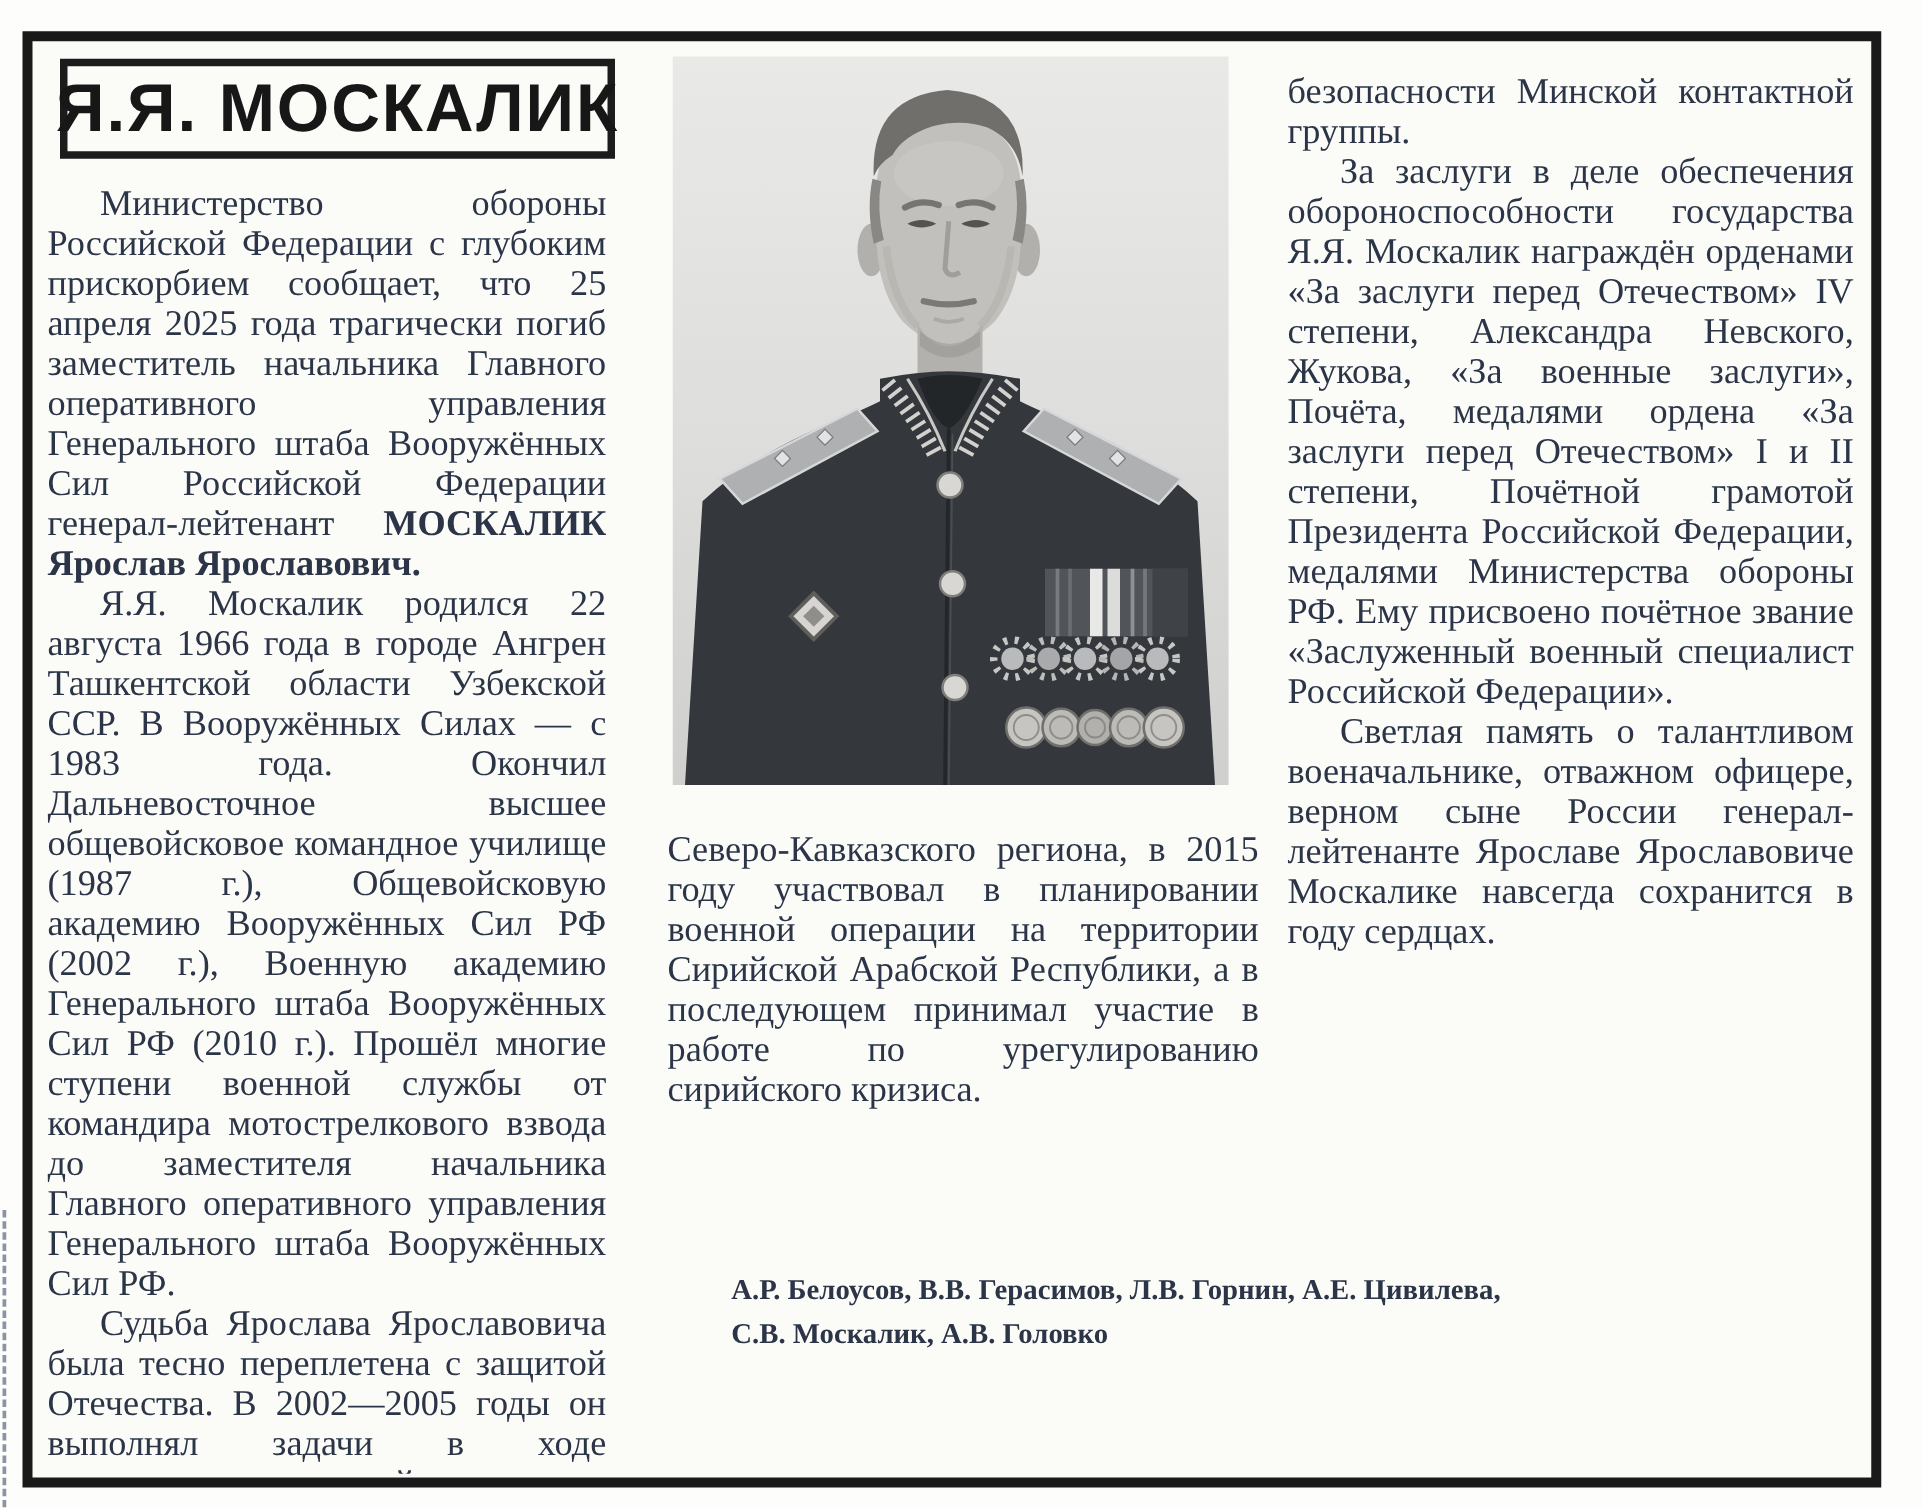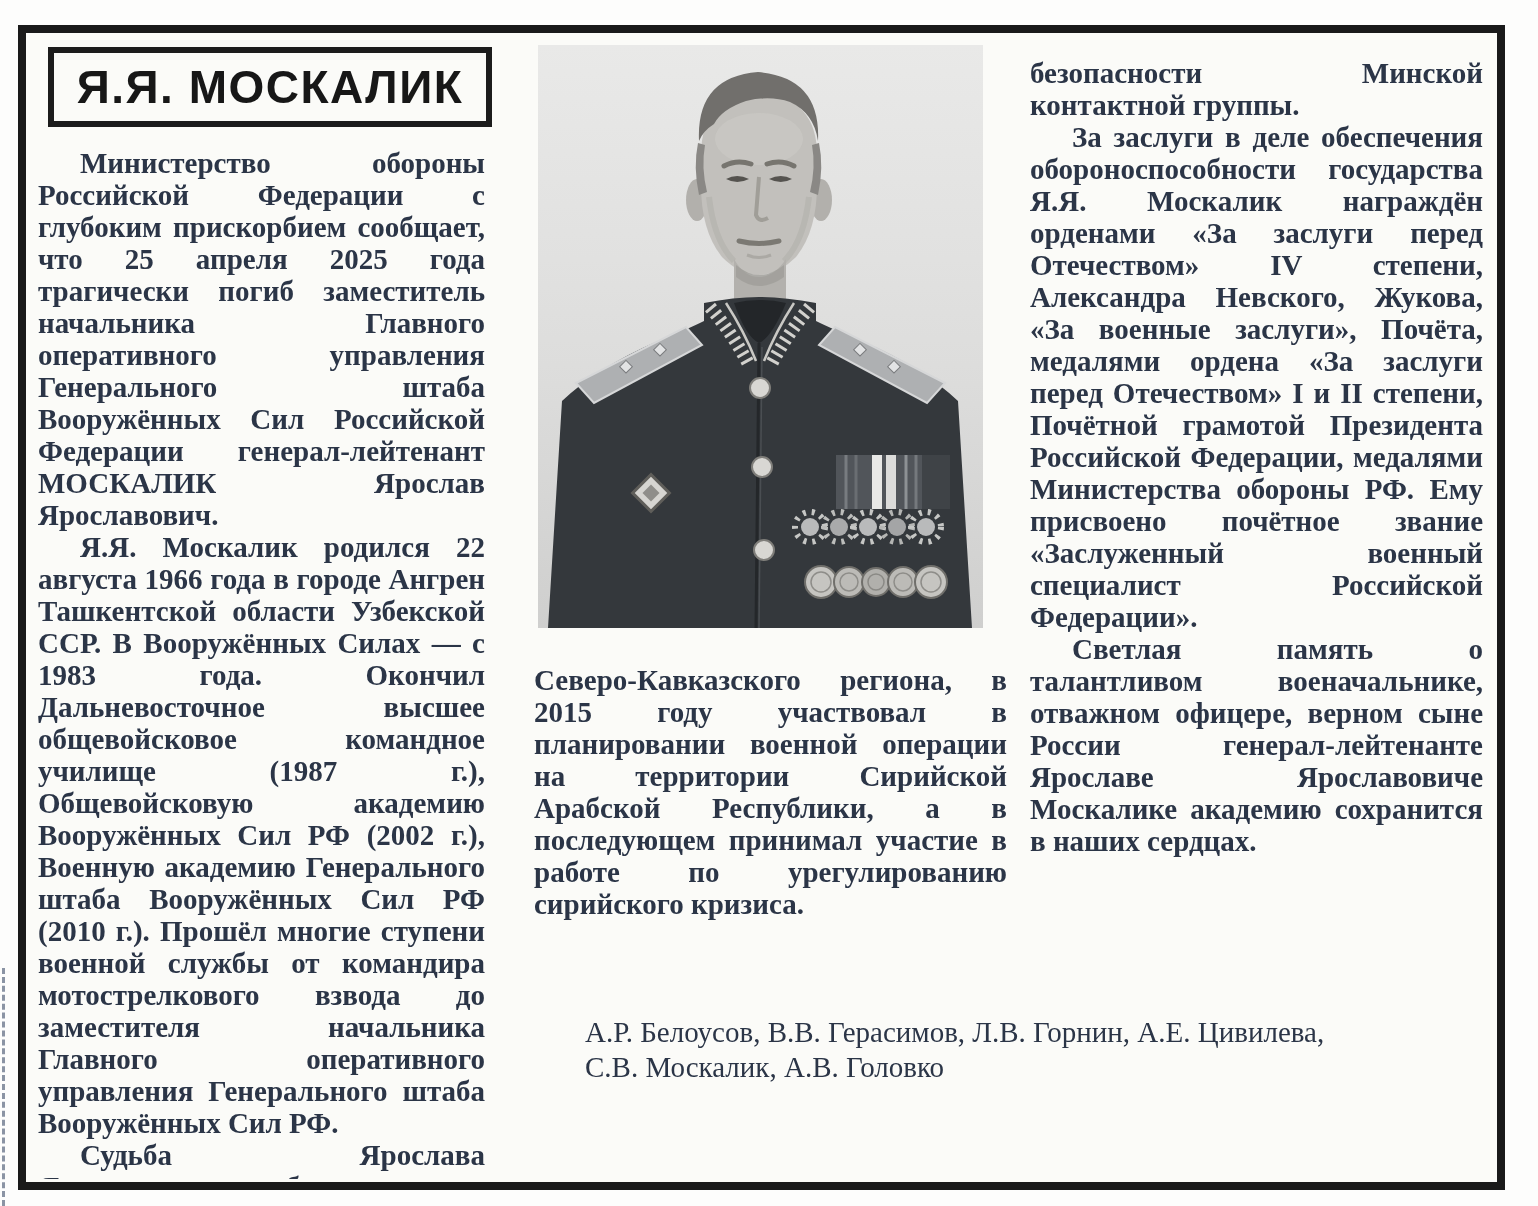--- a/index.html
+++ b/index.html
@@ -31,36 +31,35 @@
   .headline-box {
     position: absolute; left: 22px; top: 14px;
     width: 444px; height: 80px;
     box-sizing: border-box;
     border: 6px solid #1c1c1c;
     display: flex; align-items: center; justify-content: center;
   }
   .headline {
     font-family: "Liberation Sans", sans-serif;
     font-weight: bold;
-    font-size: 46px;
+    font-size: 54px;
     letter-spacing: 1.5px;
     color: var(--headline-text, #171717);
     white-space: nowrap;
   }
 
   
   .textcol {
     position: absolute;
     color: var(--text, #2b3547);
     font-size: 29px;
     line-height: 32px;
     text-align: justify;
     hyphens: auto; -webkit-hyphens: auto;
     overflow: hidden;
-    font-weight: bold;
   }
   .textcol p { margin: 0; }
   .textcol p.indent { text-indent: 42px; }
   .textcol p.cont { text-align-last: justify; }
 
   .left-text  { left: 12px;   top: 114px; width: 447px; height: 1032px; }
   .mid-text   { left: 508px;  top: 631px; width: 473px; height: 336px; }
   .right-text { left: 1004px; top: 24px;  width: 453px; height: 1000px; }
 
   
@@ -68,22 +67,22 @@
     position: absolute; left: 512px; top: 12px;
     width: 445px; height: 583px;
   }
   .photo svg { display: block; }
 
   
   .names {
     position: absolute; left: 559px; top: 982px;
     width: 890px;
     color: var(--text, #2b3547);
-    font-weight: normal;
-    font-size: 29px;
+    font-weight: bold;
+    font-size: 23px;
     line-height: 34.5px;
   }
   .name-line { white-space: nowrap; }
 </style>
 </head>
 <body>
 
 <div class="page">
 
   <div class="edge-marks"></div>
@@ -209,21 +208,21 @@
       </svg>
     </div>
 
     <div class="textcol mid-text">
         <p class="">Северо-Кавказского региона, в 2015 году участвовал в планировании военной операции на территории Сирийской Арабской Республики, а в последующем принимал участие в работе по урегулированию сирийского кризиса.</p>
       </div>
 
     <div class="textcol right-text">
         <p class="">безопасности Минской контактной группы.</p>
         <p class="indent">За заслуги в деле обеспечения обороноспособности государства Я.Я. Москалик награждён орденами «За заслуги перед Отечеством» IV степени, Александра Невского, Жукова, «За военные заслуги», Почёта, медалями ордена «За заслуги перед Отечеством» I и II степени, Почётной грамотой Президента Российской Федерации, медалями Министерства обороны РФ. Ему присвоено почётное звание «Заслуженный военный специалист Российской Федерации».</p>
-        <p class="indent">Светлая память о талантливом военачальнике, отважном офицере, верном сыне России генерал-лейтенанте Ярославе Ярославовиче Москалике академию сохранится в наших сердцах.</p>
+        <p class="indent">Светлая память о талантливом военачальнике, отважном офицере, верном сыне России генерал-лейтенанте Ярославе Ярославовиче Москалике навсегда сохранится в году сердцах.</p>
       </div>
 
     <div class="names">
         <div class="name-line">А.Р. Белоусов, В.В. Герасимов, Л.В. Горнин, А.Е. Цивилева,</div>
         <div class="name-line">С.В. Москалик, А.В. Головко</div>
       </div>
 
   </div>
 </div>
 

